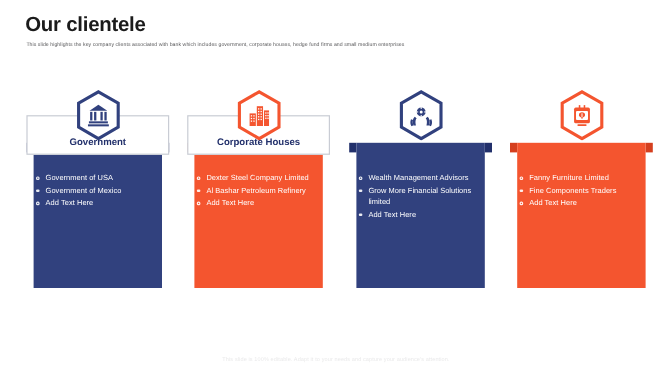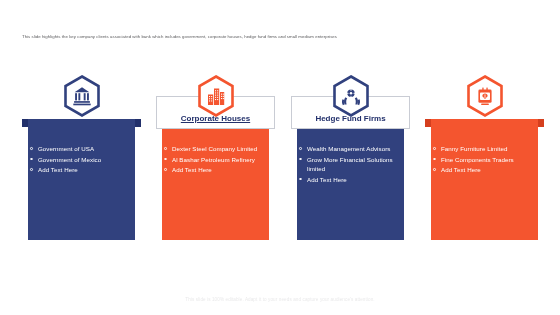--- a/index.html
+++ b/index.html
@@ -92,21 +92,21 @@
     position: absolute;
     left: 0;
     right: 0;
     bottom: 4px;
     text-align: center;
     font-size: 8px;
     font-weight: bold;
     line-height: 10px;
   }
   .card.blue .title-text { color: #22306b; }
-  .card.orange .title-text { color: #22306b; text-decoration: underline; }
+  .card.orange .title-text { color: #22306b; }
 
   
   .body-wrap {
     position: absolute;
     left: 0;
     top: 44px;
     width: 119px;
     height: 121px;
     z-index: 1;
   }
@@ -173,38 +173,42 @@
     font-size: 4.6px;
     color: #e9e9ea;
     letter-spacing: 0.1px;
   }
 </style>
 </head>
 <body>
 
 <div class="slide">
 
+  <div class="page-title">Our clientele</div>
   <div class="page-subtitle">This slide highlights the key company clients associated with bank which includes government, corporate houses, hedge fund firms and small medium enterprises</div>
 
   <div class="cards">
 
     <div class="card c0 blue">
       <div class="hex-wrap">
         <svg class="hex-svg" viewBox="0 0 38 42">
           <polygon points="19,1.5 35.5,11 35.5,31 19,40.5 2.5,31 2.5,11" fill="#ffffff" stroke="#31417e" stroke-width="2.6"></polygon>
           <g fill="#31417e">
             <polygon points="19,12.2 26.4,17.2 11.6,17.2"></polygon>
             <rect x="12.1" y="18.2" width="1.9" height="7.2"></rect>
             <rect x="15.4" y="18.2" width="1.9" height="7.2"></rect>
             <rect x="20.7" y="18.2" width="1.9" height="7.2"></rect>
             <rect x="24" y="18.2" width="1.9" height="7.2"></rect>
             <rect x="11.1" y="26.1" width="15.8" height="1.7"></rect>
             <rect x="10.3" y="28.6" width="17.4" height="1.7"></rect>
           </g>
         </svg>
+      </div>
+      <div class="title-plate">
+        <div class="title-text">Government</div>
       </div>
       <div class="body-wrap">
         <div class="fold left"></div>
         <div class="fold right"></div>
         <div class="body-main"></div>
         <div class="bullets">
           <div class="bullet"><span class="dot"></span><span>Government  of USA</span></div>
           <div class="bullet"><span class="dot"></span><span>Government  of Mexico</span></div>
           <div class="bullet"><span class="dot"></span><span>Add Text Here</span></div>
         </div>
@@ -274,23 +278,20 @@
           </g>
           <g fill="#ffffff">
             <circle cx="19" cy="18.3" r="1.25"></circle>
             <rect x="18.55" y="14.3" width="0.9" height="1.5"></rect>
             <rect x="18.55" y="20.8" width="0.9" height="1.5"></rect>
             <rect x="15" y="17.85" width="1.5" height="0.9"></rect>
             <rect x="21.5" y="17.85" width="1.5" height="0.9"></rect>
           </g>
         </svg>
       </div>
-      <div class="title-plate">
-        <div class="title-text">Hedge Fund Firms</div>
-      </div>
       <div class="body-wrap">
         <div class="fold left"></div>
         <div class="fold right"></div>
         <div class="body-main"></div>
         <div class="bullets">
           <div class="bullet"><span class="dot"></span><span>Wealth Management Advisors</span></div>
           <div class="bullet"><span class="dot"></span><span>Grow More Financial Solutions limited</span></div>
           <div class="bullet"><span class="dot"></span><span>Add Text Here</span></div>
         </div>
       </div>

